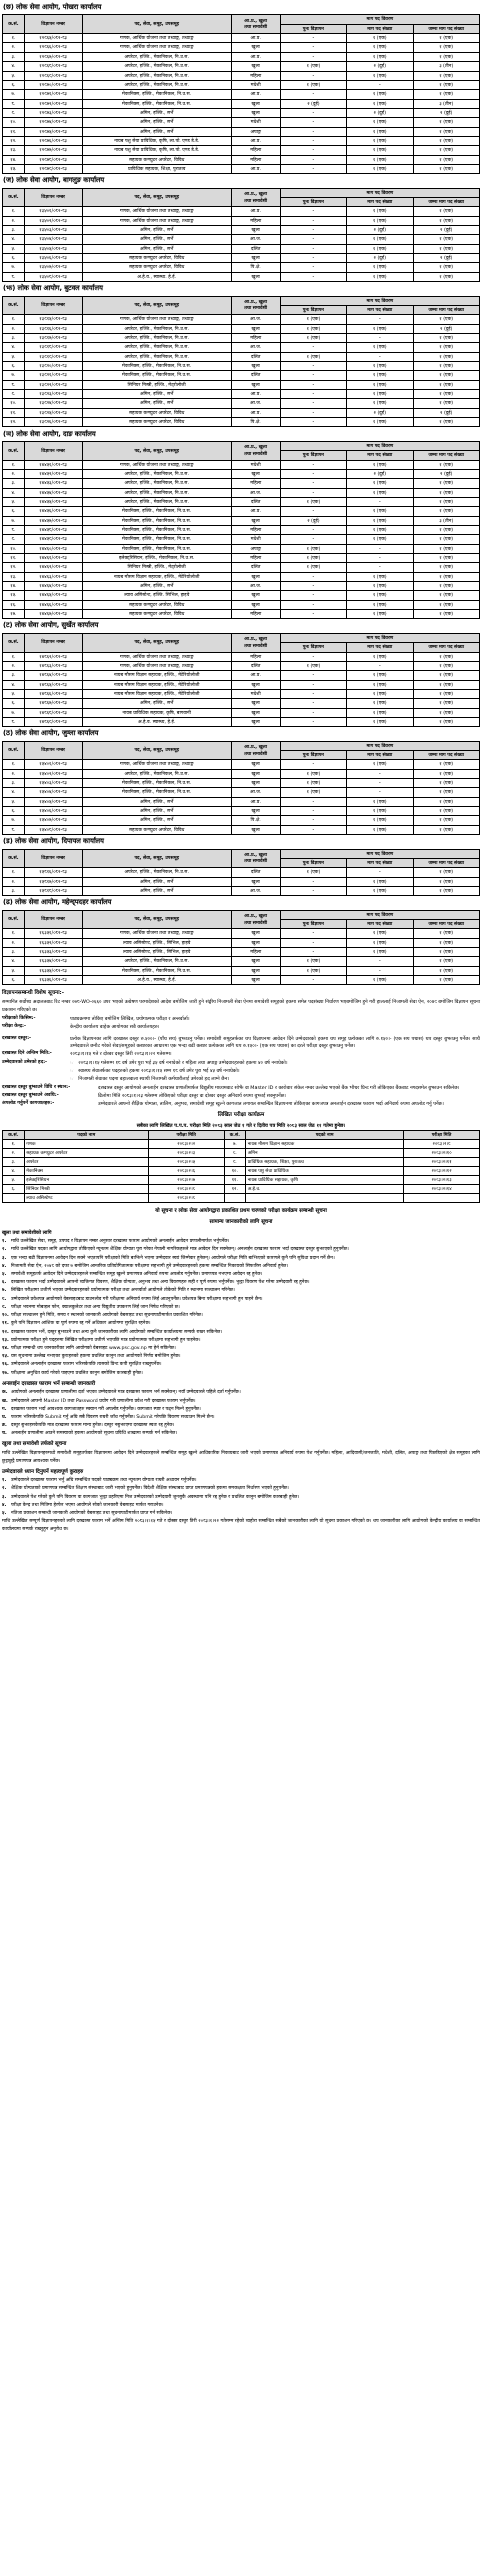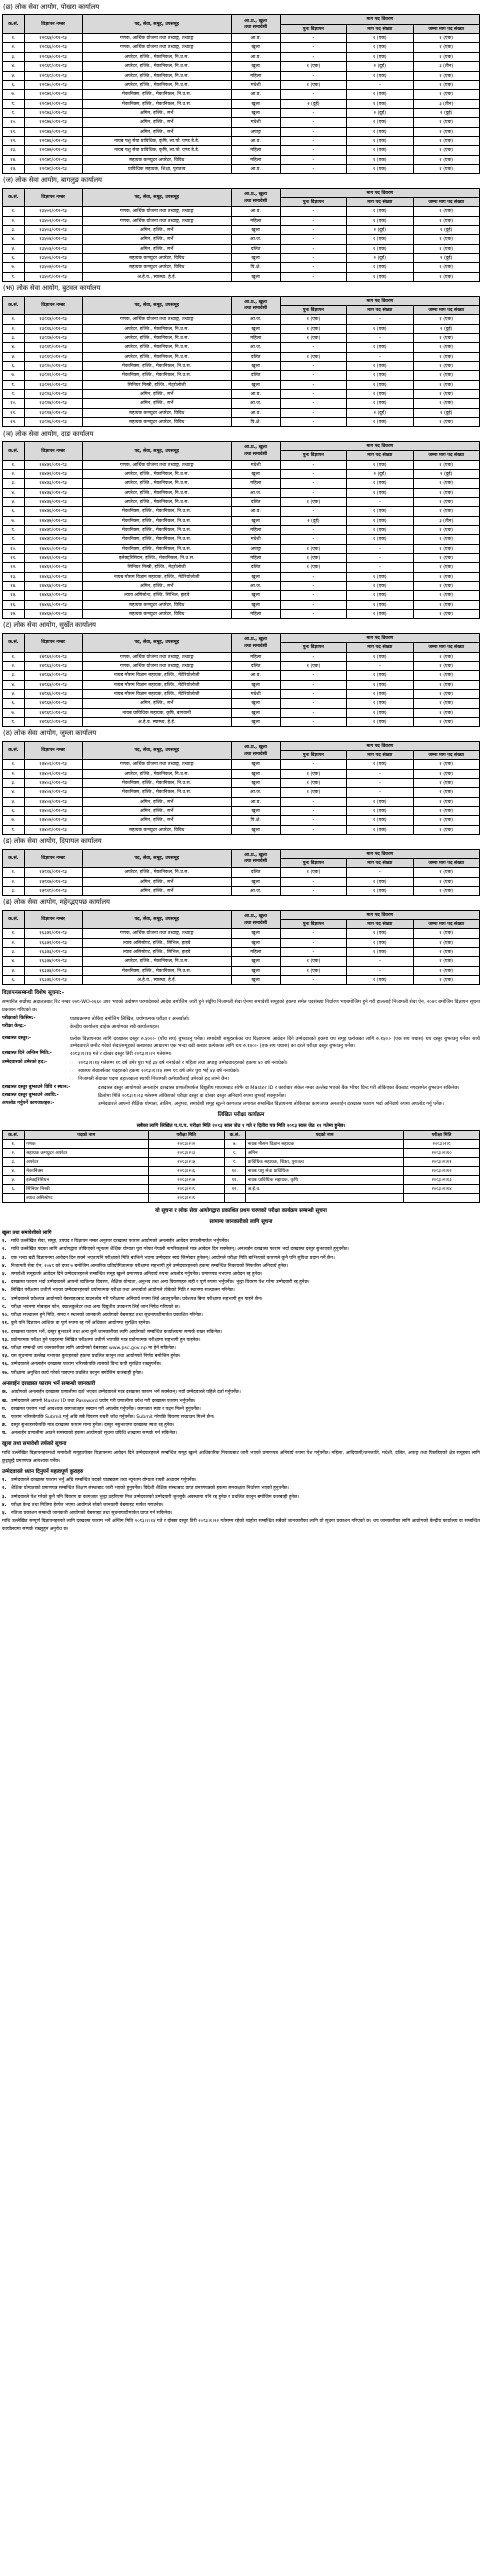--- a/index.html
+++ b/index.html
@@ -11,21 +11,21 @@
     width: 482px;
     font-family: "DejaVu Sans", "Liberation Sans", sans-serif;
     color: #000;
     font-size: 4.7px;
     line-height: 1.45;
   }
   .page { width: 482px; padding: 1px 2.1px 5.2px 2.1px; }
 
   
   .office-title {
-    font-weight: normal;
+    font-weight: bold;
     font-size: 6.8px;
     margin: 2.1px 0 1.5px 1px;
     letter-spacing: -0.1px;
   }
 
   
   table.vac {
     width: 100%;
     border-collapse: collapse;
     margin-bottom: 1px;
@@ -913,21 +913,21 @@
             <td>३.</td>
             <td>१५८१८/०८२-८३</td>
             <td>अमिन, इञ्जि., सर्भे</td>
             <td>आ.ज.</td>
             <td>-</td>
             <td>१ (एक)</td>
             <td>१ (एक)</td>
           </tr>
         </tbody>
       </table>
-      <div class="office-title">(ढ) लोक सेवा आयोग, महेन्द्भएपछ कार्यालय</div>
+      <div class="office-title">(ढ) लोक सेवा आयोग, महेन्द्पदहर कार्यालय</div>
       <table class="vac">
         <thead>
           <tr>
             <th class="c-sn" rowspan="2">क.सं.</th>
             <th class="c-adv" rowspan="2">विज्ञापन नम्बर</th>
             <th class="c-post" rowspan="2">पद, सेवा, समूह, उपसमूह</th>
             <th class="c-incl" rowspan="2">आ.प्र., खुला<br>तथा समावेशी</th>
             <th colspan="3">माग पद विवरण</th>
           </tr>
           <tr>

